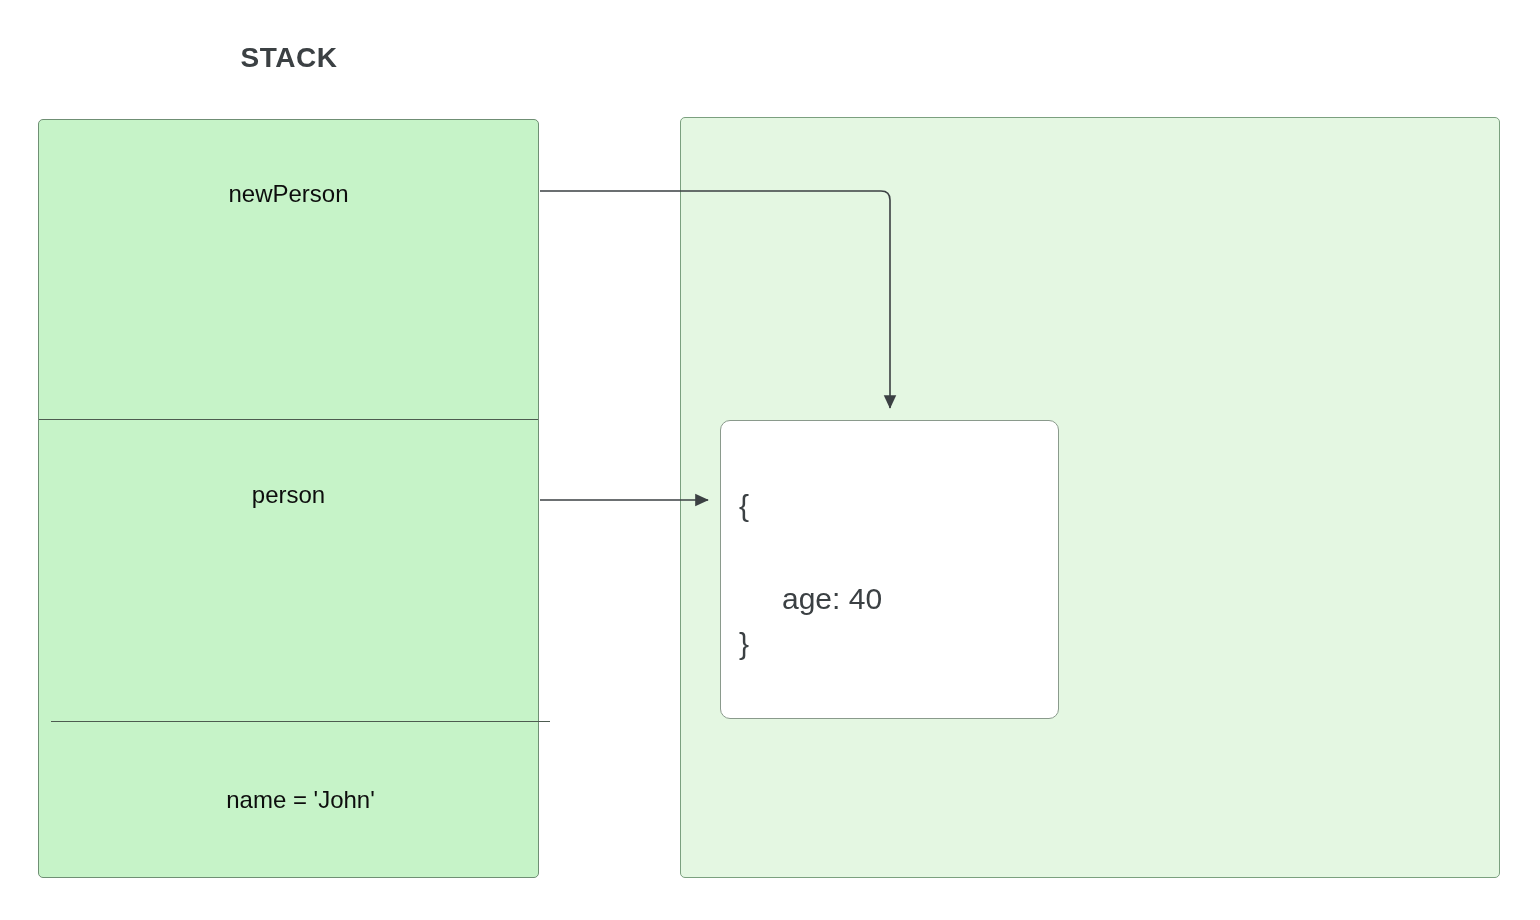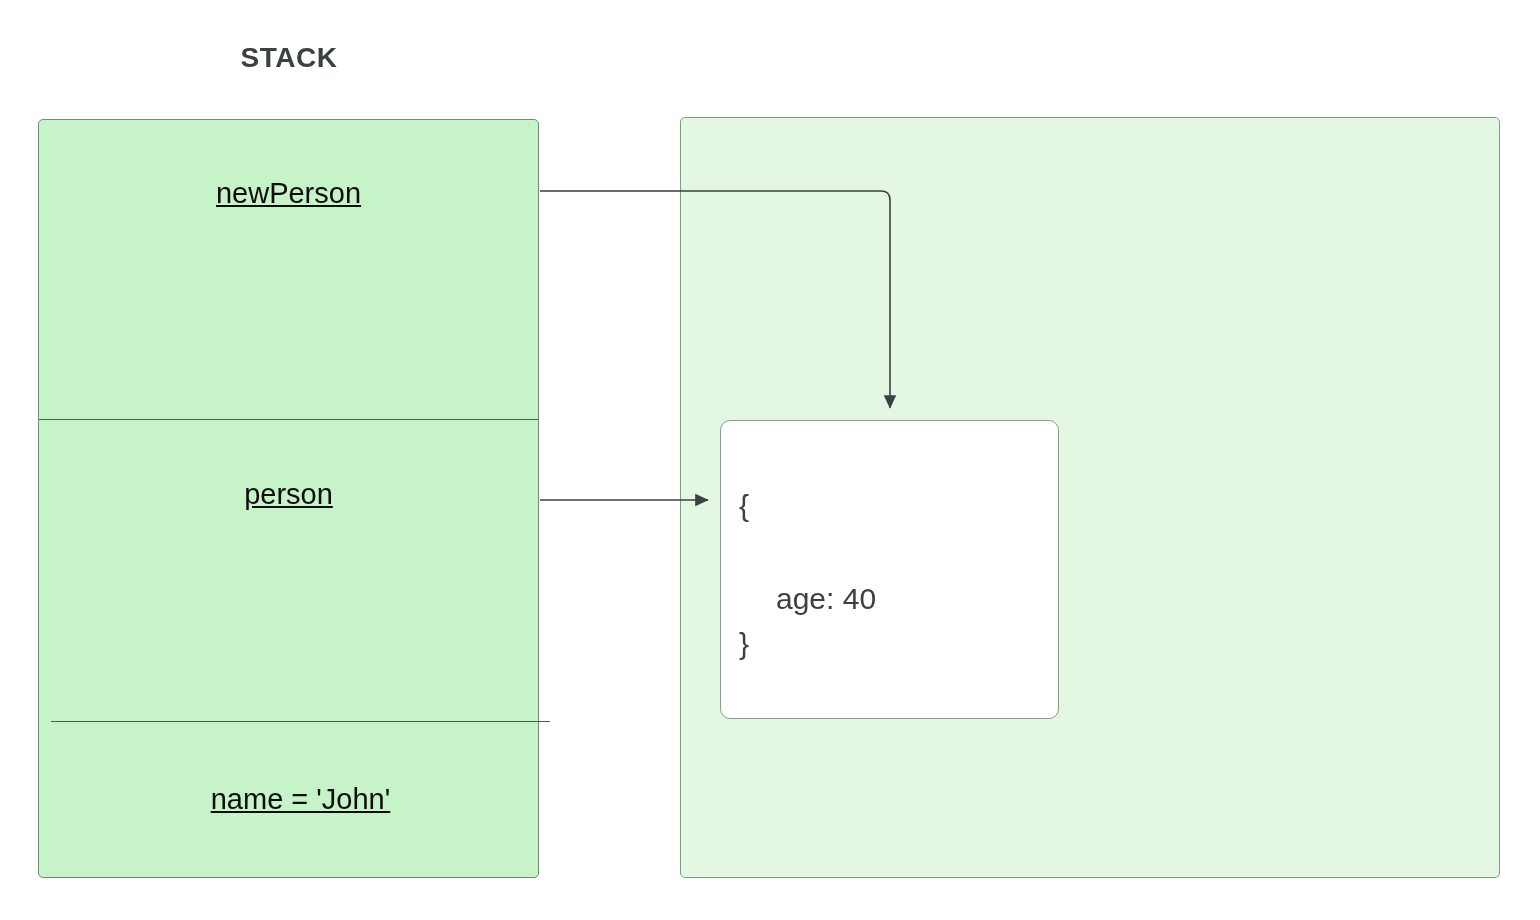--- a/index.html
+++ b/index.html
@@ -56,23 +56,22 @@
   }
   .stack-row {
     position: absolute;
     left: 0;
     width: 100%;
     box-sizing: border-box;
     display: flex;
     align-items: center;
     justify-content: center;
     color: #0d0d0d;
-    font-size: 29px;
+    font-size: 24px;
     white-space: nowrap;
-    text-decoration: underline;
   }
   .stack-row.divided {
     border-top: 1px solid #4d5b50;
   }
   #row-newperson { top: 0px;   height: 147px; }
   #row-newname   { top: 147px; height: 152px; }
   #row-person    { top: 299px; height: 150px; }
   #row-age       { top: 449px; height: 152px; }
   #row-name      { top: 601px; height: 156px; margin-left: 12px; }
 
@@ -102,21 +101,21 @@
     box-sizing: border-box;
   }
   .obj-line {
     position: absolute;
     color: #3b4043;
     font-size: 30px;
     white-space: nowrap;
   }
   #obj-open  { left: 18px; top:  68px; }
   #obj-name  { left: 55px; top: 111px; }
-  #obj-age   { left: 55px; top: 161px; }
+  #obj-age   { left: 61px; top: 161px; }
   #obj-close { left: 18px; top: 206px; }
 
   
   #connectors {
     position: absolute;
     left: 0; top: 0;
     width: 1540px;
     height: 920px;
     pointer-events: none;
   }

